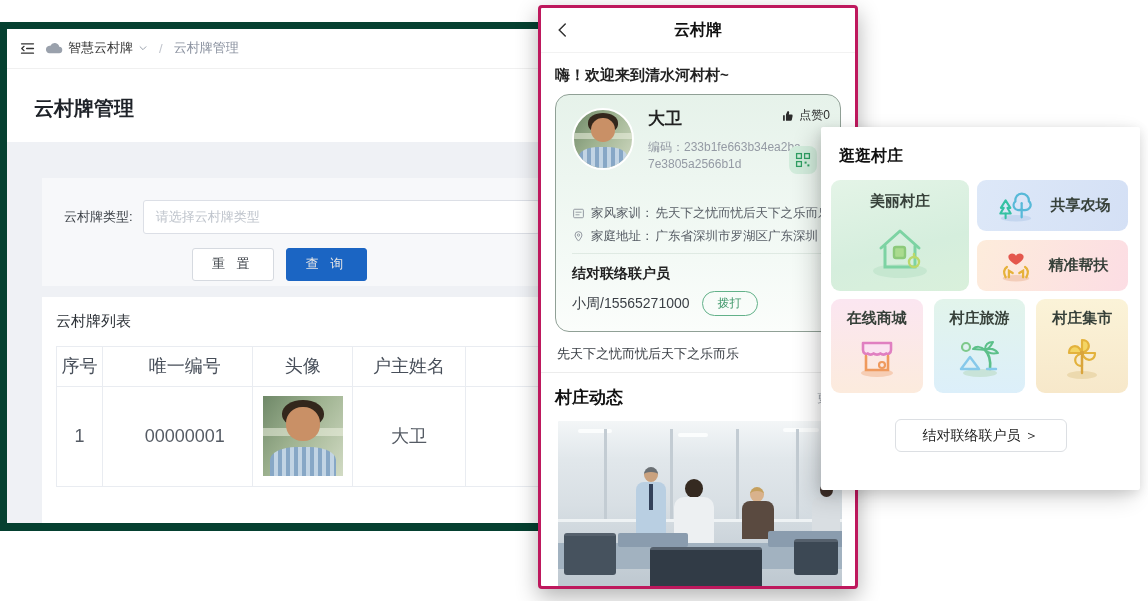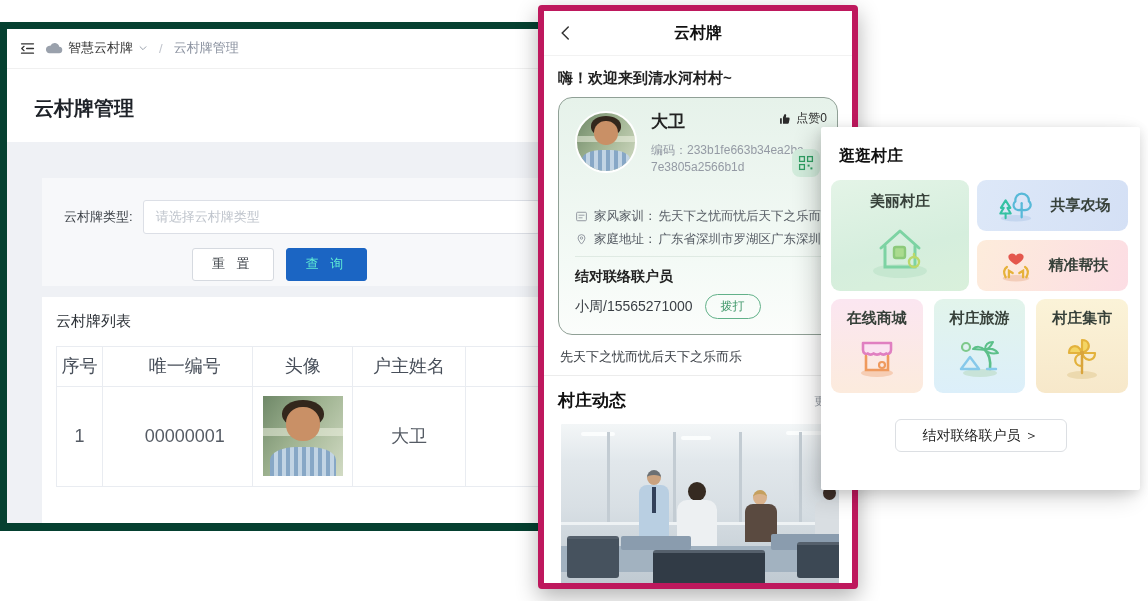--- a/index.html
+++ b/index.html
@@ -20,42 +20,42 @@
   .card { background:#f8f9fb; margin-right:0; }
   .form-card { margin-top:36px; height:108px; padding:22px 0 0 22px; background:#f7f8fa; }
   .form-row { display:flex; align-items:center; }
   .form-label { font-size:13px; color:#3a3f45; margin-right:10px; white-space:nowrap; }
   .select-box { flex:1; height:34px; background:#fff; border:1px solid #dcdfe6; border-radius:3px;
                 display:flex; align-items:center; padding:0 12px; font-size:13px; color:#bfc4cc; }
   .btn-row { margin:14px 0 0 128px; display:flex; gap:12px; }
   .btn { height:33px; padding:0 19px; font-size:13px; border-radius:3px; display:flex; align-items:center;
          justify-content:center; cursor:pointer; letter-spacing:4px; }
   .btn-reset { background:#fff; border:1px solid #d6dae0; color:#3a3f45; }
-  .btn-query { background:#1b65c3; border:1px solid #1b65c3; color:#5eead4; }
+  .btn-query { background:#1b65c3; border:1px solid #1b65c3; color:#e5e5e5; }
   .table-card { margin-top:11px; height:227px; background:#ffffff; padding:15px 0 0 14px; }
   .table-title { font-size:15px; color:#2d3238; margin-bottom:15px; }
   table.grid { border-collapse:collapse; width:660px; table-layout:fixed; }
   table.grid th, table.grid td { border:1px solid #e9ecf1; font-weight:normal; font-size:18px; color:#4d535c;
                                  text-align:center; overflow:hidden; white-space:nowrap; }
   table.grid th { height:40px; color:#474e59; }
   table.grid td { height:100px; color:#555b64; }
   th.c1,td.c1{width:46px;} th.c2,td.c2{width:150px; text-align:left; padding-left:14px;}
   th.c3,td.c3{width:100px;} th.c4,td.c4{width:112px;} th.c5,td.c5{width:250px;}
   td.c5 { text-align:left; padding-left:14px; }
   .portrait { position:relative; overflow:hidden; background:linear-gradient(125deg,#6f8868 0%,#9fb391 45%,#d2dbc4 100%); }
   .portrait .p-shelf { position:absolute; left:0; top:40%; width:100%; height:10%; background:rgba(236,240,224,.55); }
   .portrait .p-hair { position:absolute; left:24%; top:5%; width:52%; height:34%; background:#33271c; border-radius:50% 50% 45% 45%; }
   .portrait .p-face { position:absolute; left:29%; top:14%; width:42%; height:42%; background:#c99066; border-radius:48%; }
   .portrait .p-shirt { position:absolute; left:9%; top:64%; width:82%; height:40%; border-radius:40% 40% 0 0;
                        background:repeating-linear-gradient(90deg,#87a7c6 0 4px,#c2d4e4 4px 8px); }
   .table-avatar { width:80px; height:80px; margin:0 auto; }
 
   
   .phone { position:absolute; left:538px; top:5px; width:320px; height:584px; background:#fff;
-           border:6px solid #be185d; border-radius:4px; box-shadow:0 8px 22px rgba(0,0,0,.30);
+           border:3px solid #be185d; border-radius:4px; box-shadow:0 8px 22px rgba(0,0,0,.30);
            z-index:2; overflow:hidden; }
   .phone-nav { height:45px; position:relative; display:flex; align-items:center; justify-content:center;
                border-bottom:1px solid #f2f2f2; }
   .back-ic { position:absolute; left:13px; top:13px; cursor:pointer; }
   .phone-title { font-size:16px; font-weight:bold; color:#111; }
   .greeting { padding:13px 14px 9px; font-size:15px; font-weight:bold; color:#222; }
   .profile-card { margin:0 14px; height:238px; border-radius:14px; border:1px solid #90a096;
                   background:linear-gradient(180deg,#e6f2ea 0%,#f4faf6 70%,#fbfdfb 100%); position:relative; }
   .pc-avatar { position:absolute; left:16px; top:13px; width:62px; height:62px; border-radius:50%;
                border:2px solid #fff; }

